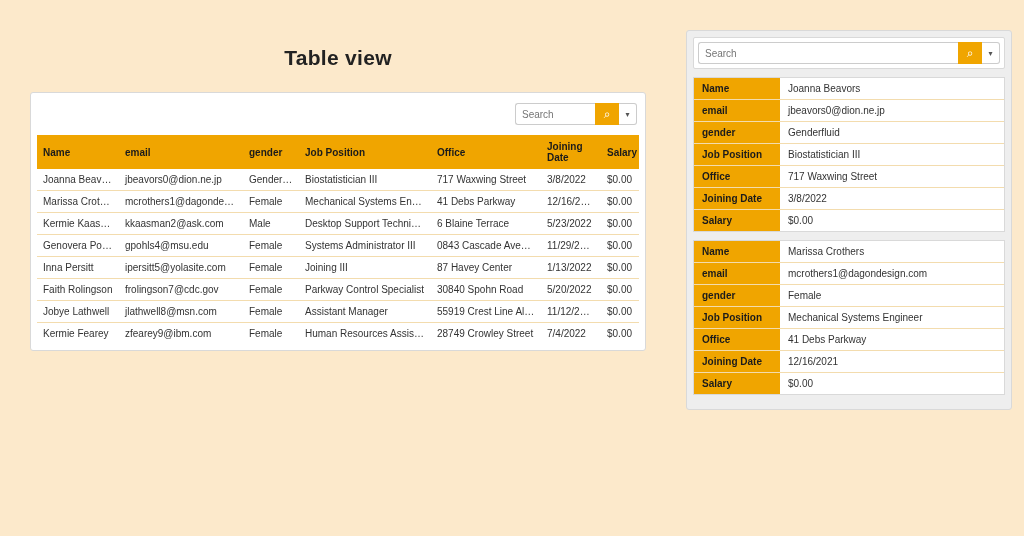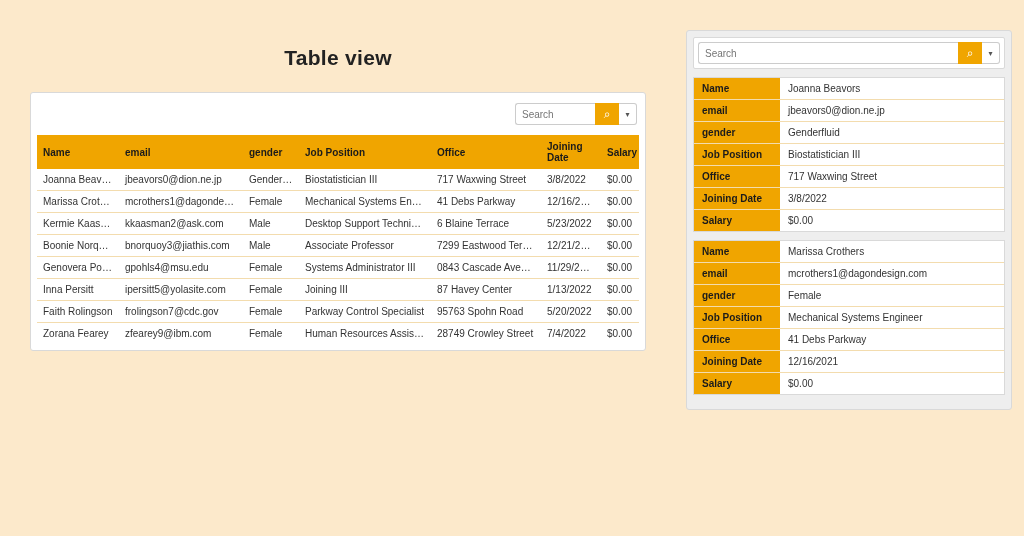--- a/index.html
+++ b/index.html
@@ -225,29 +225,20 @@
               <tr>
                 <td>Kermie Kaasman</td>
                 <td>kkaasman2@ask.com</td>
                 <td>Male</td>
                 <td>Desktop Support Technician</td>
                 <td>6 Blaine Terrace</td>
                 <td>5/23/2022</td>
                 <td>$0.00</td>
               </tr>
               <tr>
-                <td>Boonie Norquoy</td>
-                <td>bnorquoy3@jiathis.com</td>
-                <td>Male</td>
-                <td>Associate Professor</td>
-                <td>7299 Eastwood Terrace</td>
-                <td>12/21/2021</td>
-                <td>$0.00</td>
-              </tr>
-              <tr>
                 <td>Genovera Pohls</td>
                 <td>gpohls4@msu.edu</td>
                 <td>Female</td>
                 <td>Systems Administrator III</td>
                 <td>0843 Cascade Avenue</td>
                 <td>11/29/2021</td>
                 <td>$0.00</td>
               </tr>
               <tr>
                 <td>Inna Persitt</td>
@@ -256,26 +247,35 @@
                 <td>Joining III</td>
                 <td>87 Havey Center</td>
                 <td>1/13/2022</td>
                 <td>$0.00</td>
               </tr>
               <tr>
                 <td>Faith Rolingson</td>
                 <td>frolingson7@cdc.gov</td>
                 <td>Female</td>
                 <td>Parkway Control Specialist</td>
-                <td>95763 Spohn Road</td>
+                <td>30840 Spohn Road</td>
                 <td>5/20/2022</td>
                 <td>$0.00</td>
               </tr>
               <tr>
-                <td>Zorana Fearey</td>
+                <td>Jobye Lathwell</td>
+                <td>jlathwell8@msn.com</td>
+                <td>Female</td>
+                <td>Assistant Manager</td>
+                <td>55919 Crest Line Alley</td>
+                <td>11/12/2021</td>
+                <td>$0.00</td>
+              </tr>
+              <tr>
+                <td>Kermie Fearey</td>
                 <td>zfearey9@ibm.com</td>
                 <td>Female</td>
                 <td>Human Resources Assistant IV</td>
                 <td>28749 Crowley Street</td>
                 <td>7/4/2022</td>
                 <td>$0.00</td>
               </tr>
             </tbody>
         </table>
       </div>

